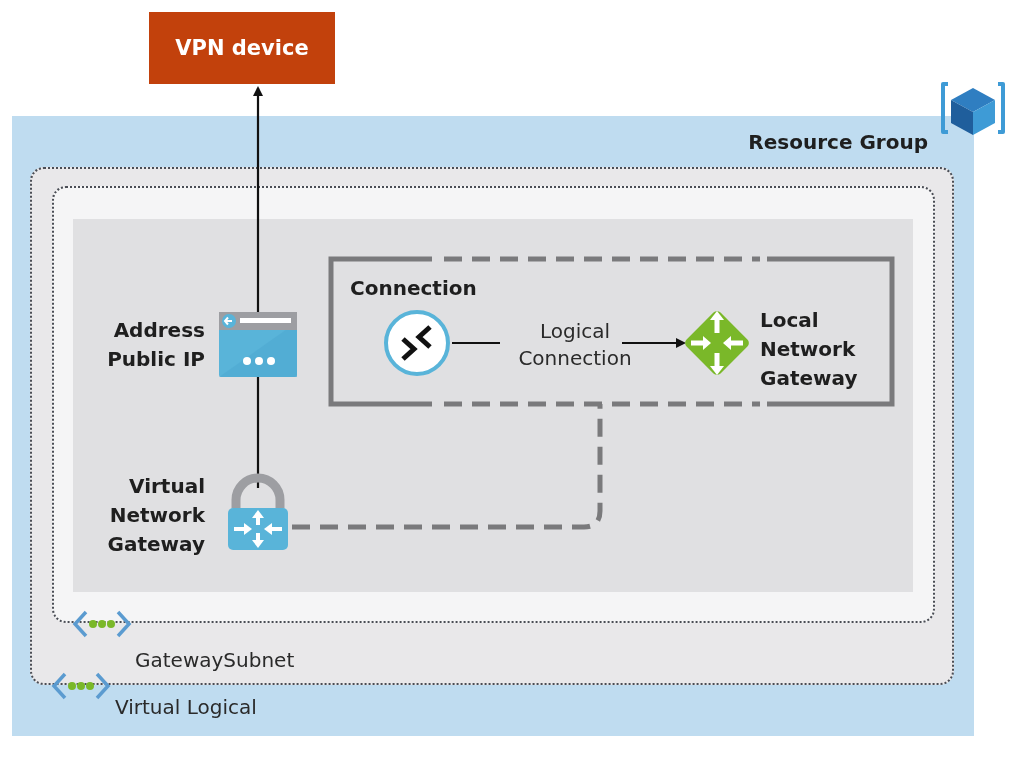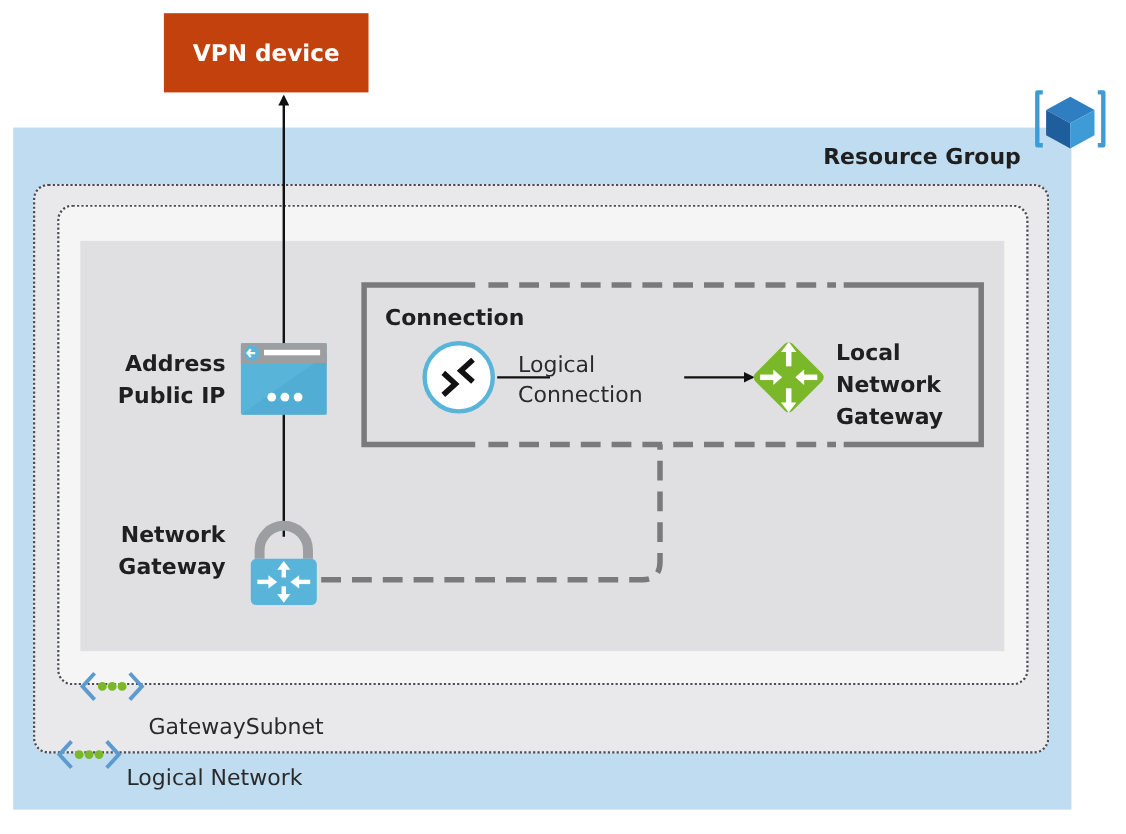--- a/index.html
+++ b/index.html
@@ -124,31 +124,32 @@
     <circle cx="37" cy="12" r="4" fill="#7ab829"></circle>
   </g>
 </svg>
 
 <div class="abs lbl lbl-r" style="left:60px; top:316px; width:145px;">
   <div>Address</div>
   <div>Public IP</div>
 </div>
 
 <div class="abs lbl lbl-r" style="left:60px; top:472px; width:145px;">
+  <div>Virtual</div>
   <div>Network</div>
   <div>Gateway</div>
 </div>
 
 <div class="abs lbl" style="left:350px; top:274px;">Connection</div>
 
-<div class="abs reg" style="left:471px; top:318px; width:138px; text-align:left; line-height:27px;">
+<div class="abs reg" style="left:506px; top:318px; width:138px; text-align:center; line-height:27px;">
   <div>Logical</div>
   <div>Connection</div>
 </div>
 
 <div class="abs lbl" style="left:760px; top:306px;">
   <div>Local</div>
   <div>Network</div>
   <div>Gateway</div>
 </div>
 
 <div class="abs reg" style="left:135px; top:632px;margin-top:16px;">GatewaySubnet</div>
-<div class="abs reg" style="left:115px; top:695px;">Logical Network</div>
+<div class="abs reg" style="left:115px; top:695px;">Virtual Logical</div>
 
 </body></html>

